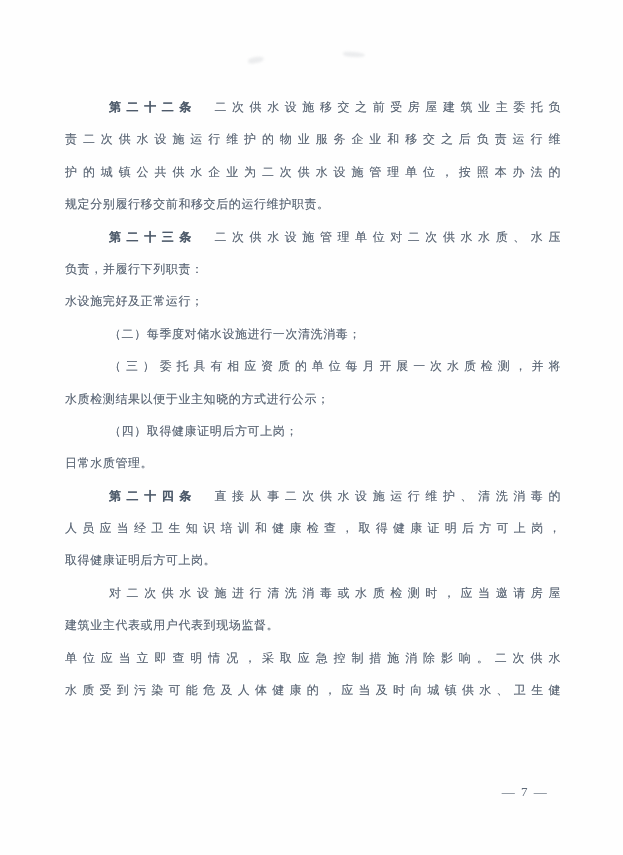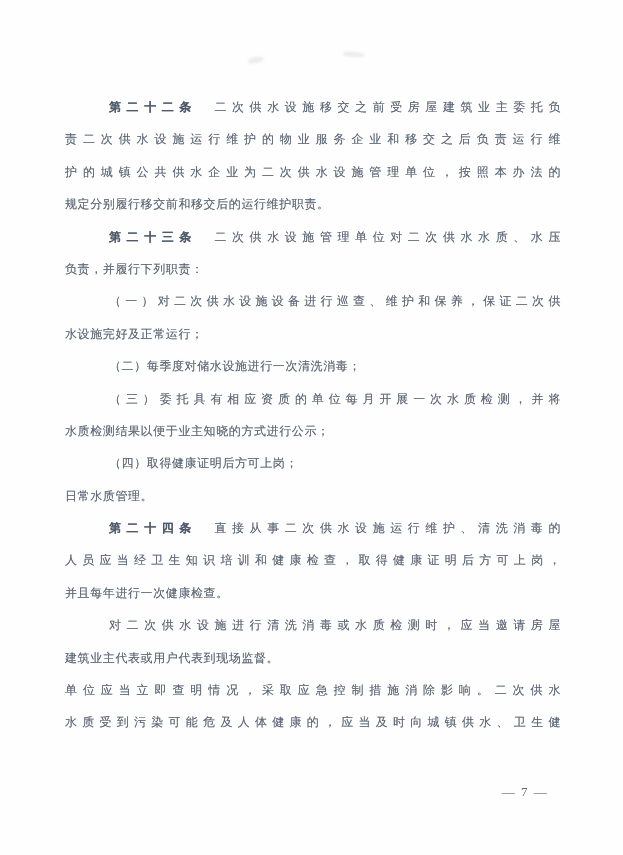--- a/index.html
+++ b/index.html
@@ -72,29 +72,28 @@
 <div class="page">
   <div class="smudge s1"></div>
   <div class="smudge s2"></div>
   <div class="doc-body">
       <div class="line indent full"><span class="bold">第二十二条</span><span>　二次供水设施移交之前受房屋建筑业主委托负</span></div>
       <div class="line full"><span>责二次供水设施运行维护的物业服务企业和移交之后负责运行维</span></div>
       <div class="line full"><span>护的城镇公共供水企业为二次供水设施管理单位，按照本办法的</span></div>
       <div class="line"><span>规定分别履行移交前和移交后的运行维护职责。</span></div>
       <div class="line indent full"><span class="bold">第二十三条</span><span>　二次供水设施管理单位对二次供水水质、水压</span></div>
       <div class="line"><span>负责，并履行下列职责：</span></div>
-      <div class="line indent full"><span>（一）对二次供水设施设备进行巡查、维护和保养，保证二次供</span></div>
       <div class="line"><span>水设施完好及正常运行；</span></div>
       <div class="line indent"><span>（二）每季度对储水设施进行一次清洗消毒；</span></div>
       <div class="line indent full"><span>（三）委托具有相应资质的单位每月开展一次水质检测，并将</span></div>
       <div class="line"><span>水质检测结果以便于业主知晓的方式进行公示；</span></div>
       <div class="line indent"><span>（四）取得健康证明后方可上岗；</span></div>
       <div class="line"><span>日常水质管理。</span></div>
       <div class="line indent full"><span class="bold">第二十四条</span><span>　直接从事二次供水设施运行维护、清洗消毒的</span></div>
       <div class="line full"><span>人员应当经卫生知识培训和健康检查，取得健康证明后方可上岗，</span></div>
-      <div class="line"><span>并且每年进行一次健康检查。</span></div>
+      <div class="line"><span>取得健康证明后方可上岗。</span></div>
       <div class="line indent full"><span>对二次供水设施进行清洗消毒或水质检测时，应当邀请房屋</span></div>
       <div class="line"><span>建筑业主代表或用户代表到现场监督。</span></div>
       <div class="line full"><span>单位应当立即查明情况，采取应急控制措施消除影响。二次供水</span></div>
       <div class="line full"><span>水质受到污染可能危及人体健康的，应当及时向城镇供水、卫生健</span></div>
     </div>
   <div class="page-number">— 7 —</div>
 </div>
 
 </body></html>

